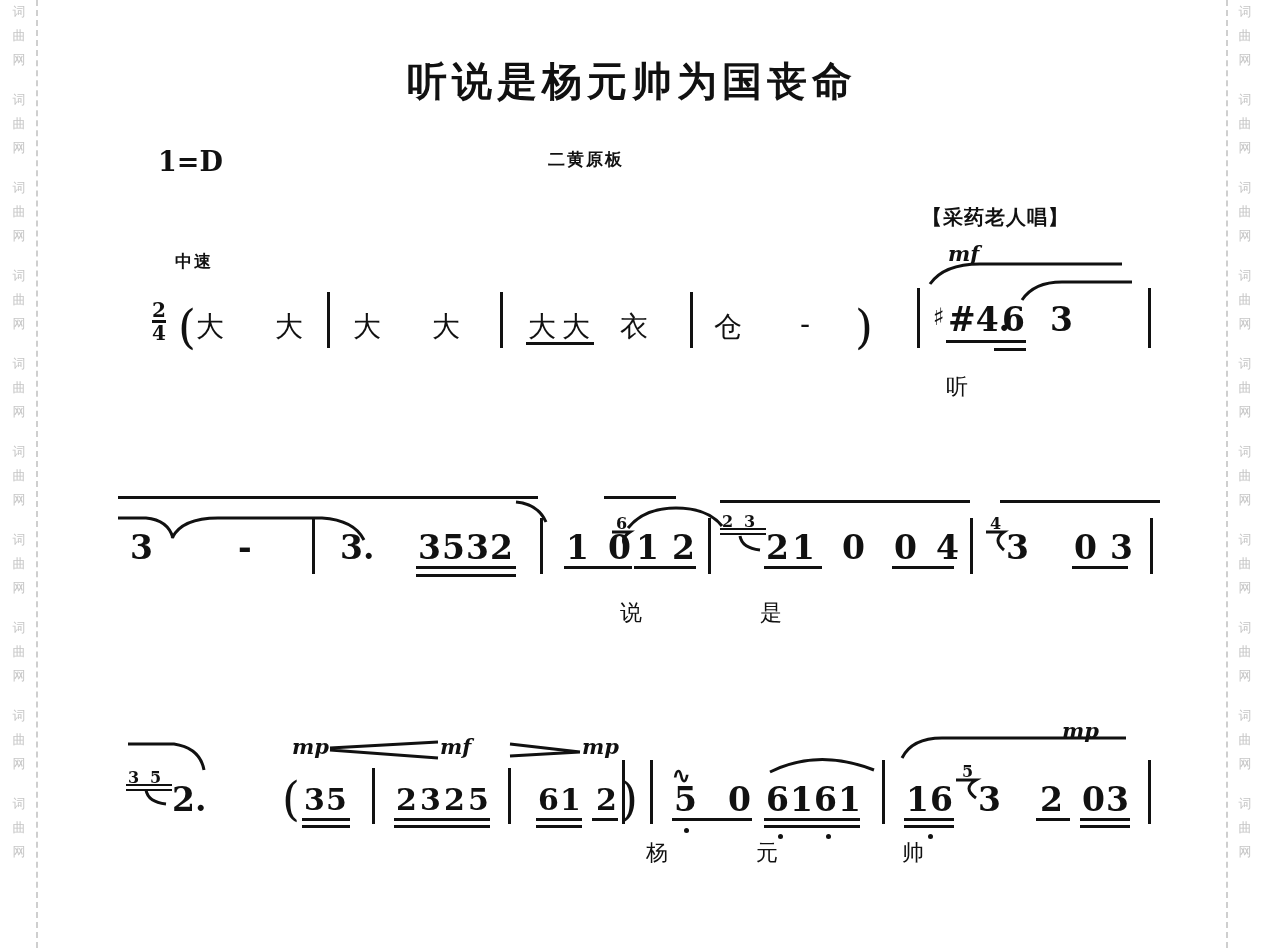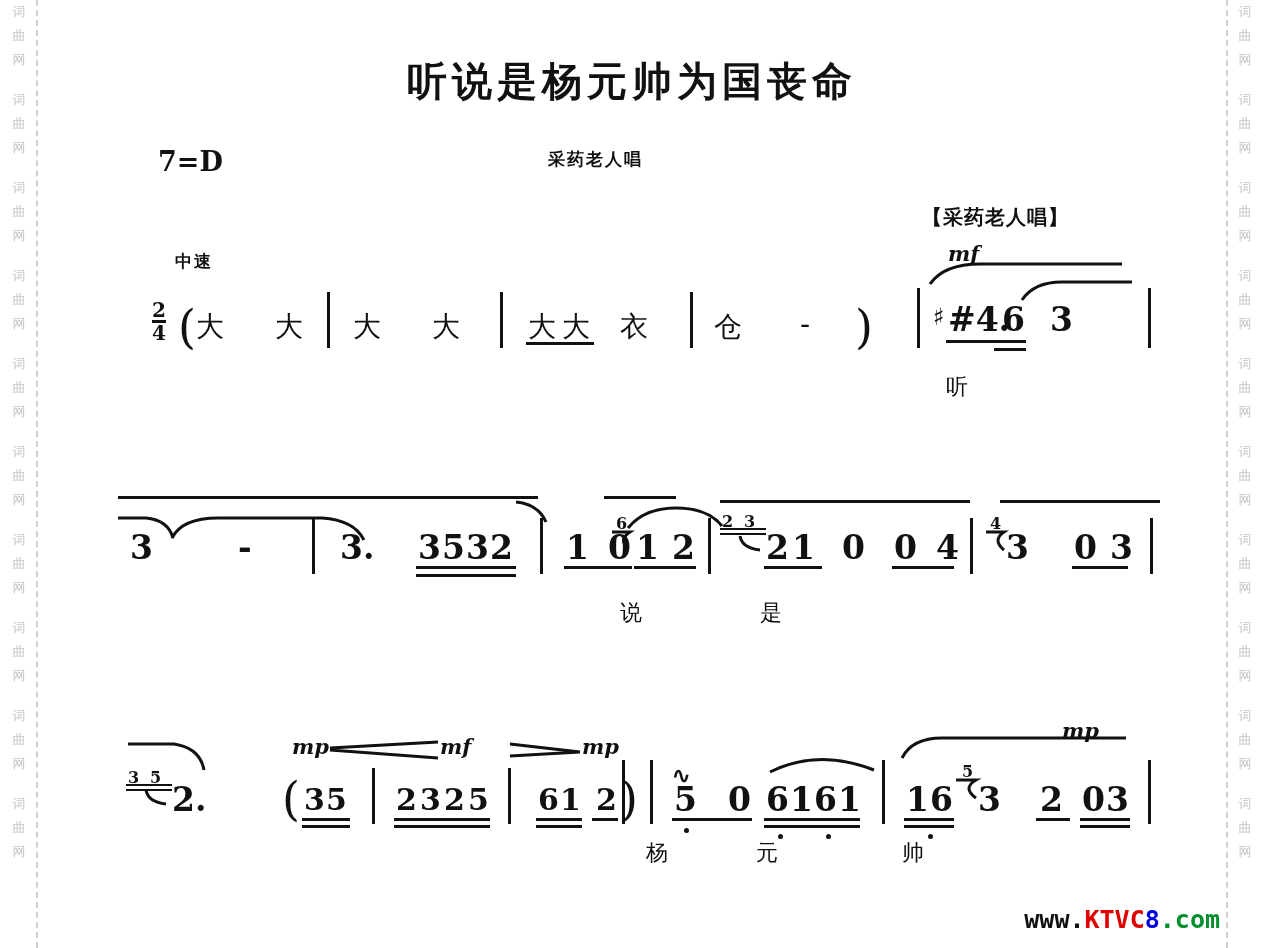--- a/index.html
+++ b/index.html
@@ -303,22 +303,22 @@
         <span>词</span>
         <span>曲</span>
         <span>网</span>
       </div>
   </div>
 
   <div class="dash-line l"></div>
   <div class="dash-line r"></div>
 
   <div class="title">听说是杨元帅为国丧命</div>
-  <div class="composer">采药老人唱</div>
-  <div class="keysig">7=D</div>
+  <div class="composer">二黄原板</div>
+  <div class="keysig">1=D</div>
   <div class="tempo">中速</div>
   <div class="banner">【采药老人唱】</div>
 
   <div class="staff">
 
     <div class="timesig" style="left:152px; top:300px;">
       <span class="num">2</span>
       <span class="den">4</span>
     </div>
 
@@ -530,17 +530,14 @@
     <div class="beam" style="left:1080px; top:818px; width:50px;"></div>
     <div class="beam" style="left:1080px; top:825px; width:50px;"></div>
 
     <div class="bar" style="left:1148px; top:760px; height:64px;"></div>
 
     <div class="lyric" style="left:646px; top:838px;">杨</div>
     <div class="lyric" style="left:756px; top:838px;">元</div>
     <div class="lyric" style="left:902px; top:838px;">帅</div>
   </div>
 
-  <div class="site">
-    <span class="w">www.</span><span class="k">KTVC</span><span class="e">8</span><span class="c">.com</span>
-  </div>
 
 </div>
 
 </body></html>

